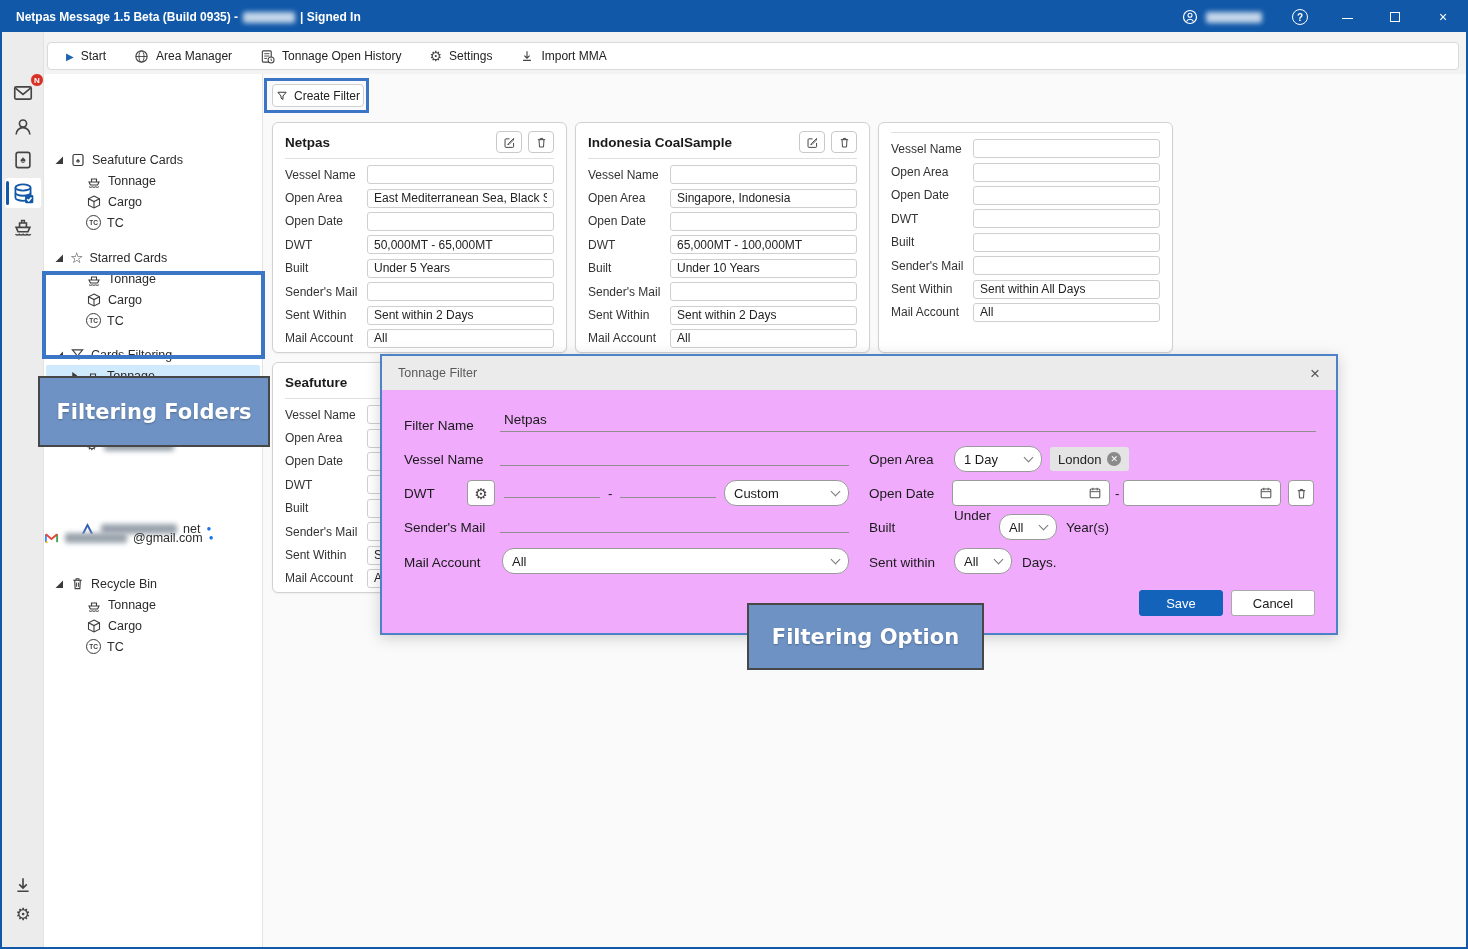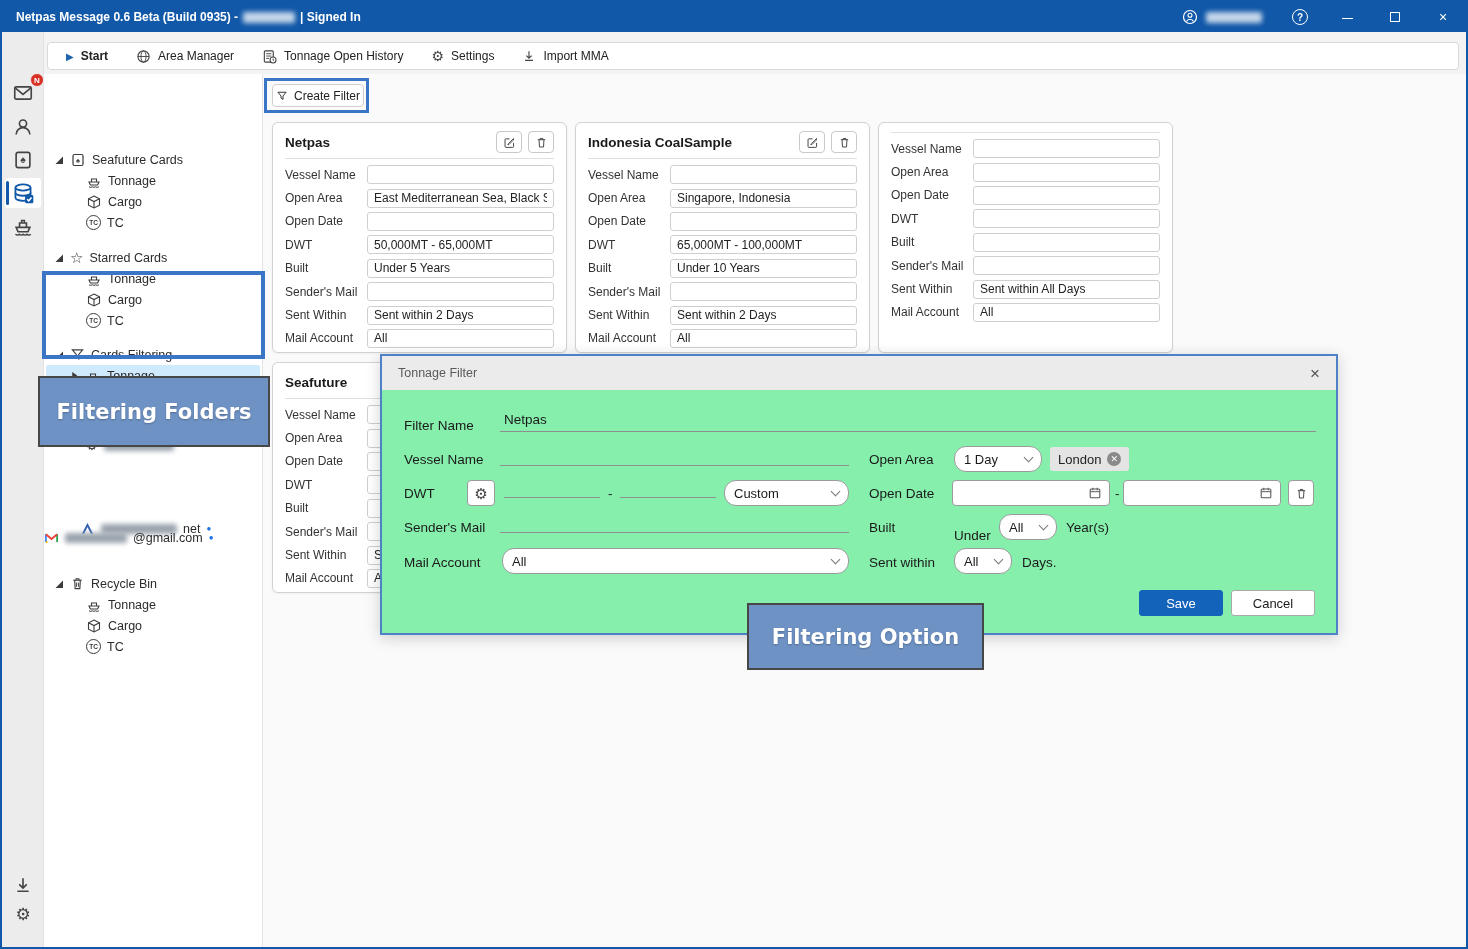--- a/index.html
+++ b/index.html
@@ -41,21 +41,21 @@
 
 .card{position:absolute;width:295px;height:231px;background:#fff;border:1px solid #d2d2d2;border-radius:6px;padding:6px 12px 6px;box-shadow:0 1px 2px rgba(0,0,0,.05);}
 .card-h{display:flex;align-items:center;height:26px;}
 .card-title{font-size:13.5px;font-weight:700;color:#1a1a1a;flex:1;}
 .icon-btn{width:26px;height:22px;border:1px solid #c9c9c9;border-radius:4px;background:#fff;display:flex;align-items:center;justify-content:center;margin-left:6px;flex:none;}
 .card-div{border-top:1px solid #e0e0e0;margin:3px 0 4px;}
 .frow{display:flex;align-items:center;height:23.4px;}
 .flabel{width:82px;font-size:12px;color:#333;flex:none;}
 .finput{flex:1;height:19px;border:1px solid #cfcfcf;border-radius:3px;background:#fff;font-size:12px;color:#222;padding:0 6px;outline:none;min-width:0;}
 
-.dialog{position:absolute;left:378px;top:352px;width:958px;height:281px;background:#86efac;border:2px solid #4d82c6;box-shadow:0 3px 14px rgba(0,0,0,.18);}
+.dialog{position:absolute;left:378px;top:352px;width:958px;height:281px;background:#f0abfc;border:2px solid #4d82c6;box-shadow:0 3px 14px rgba(0,0,0,.18);}
 .dlg-titlebar{position:absolute;left:0;top:0;width:100%;height:34px;background:#ebebeb;display:flex;align-items:center;padding:0 16px;font-size:12.5px;color:#5a5a5a;}
 .dlg-close{margin-left:auto;font-size:17px;color:#555;line-height:1;}
 .dlabel{position:absolute;font-size:13.5px;color:#1a1a1a;white-space:nowrap;}
 .dtext{position:absolute;font-size:13.5px;color:#1a1a1a;white-space:nowrap;}
 .uinput{position:absolute;border:none;border-bottom:1px solid #8f8f8f;background:transparent;font-size:13.5px;color:#1a1a1a;padding:2px 4px;outline:none;height:24px;}
 .dselect{position:absolute;height:26px;display:flex;align-items:center;padding:8px 9px;border:1px solid #9a9a9a;border-radius:12px;background:#fff;font-size:13px;color:#1a1a1a;}
 .chev{width:7px;height:7px;border-right:1.4px solid #777;border-bottom:1.4px solid #777;transform:rotate(45deg);margin-left:auto;margin-top:-3px;flex:none;}
 .dchip{position:absolute;height:24px;display:flex;align-items:center;gap:6px;padding:0 8px;background:#e4e4e4;border-radius:3px;font-size:13px;color:#222;}
 .chip-x{width:14px;height:14px;background:#8a8a8a;color:#fff;border-radius:50%;font-size:9px;display:flex;align-items:center;justify-content:center;}
 .dbtn-icon{position:absolute;width:28px;height:26px;border:1px solid #9a9a9a;border-radius:4px;background:#fff;display:flex;align-items:center;justify-content:center;}
@@ -68,21 +68,21 @@
 .callout{position:absolute;background:#6e92c4;border:2px solid #474747;display:flex;align-items:center;justify-content:center;color:#fff;font-family:"DejaVu Sans",sans-serif;font-weight:800;font-size:21px;text-shadow:0 1px 2px rgba(0,0,0,.25);z-index:30;}
 svg.ic{display:block;}
 </style>
 </head>
 <body>
 
 <div class="screen">
 
   <div class="titlebar">
     <div class="tb-title">
-      <span>Netpas Message 0.6 Beta (Build 0935) -</span>
+      <span>Netpas Message 1.5 Beta (Build 0935) -</span>
       <span class="blur-chip" style="width:52px"></span>
       <span>| Signed In</span>
     </div>
     <div class="tb-right">
       <div class="tb-user">
         <svg class="ic" width="16" height="16" viewBox="0 0 16 16">
             <circle cx="8" cy="8" r="6.5" stroke="#fff" fill="none" stroke-width="1.2"></circle>
             <circle cx="8" cy="6.3" r="2" stroke="#fff" fill="none" stroke-width="1.1"></circle>
             <path d="M4.5 12.5 a3.8 3.8 0 0 1 7 0" stroke="#fff" fill="none" stroke-width="1.1"></path>
           </svg>
@@ -139,21 +139,21 @@
         </svg>
     </div>
     <div class="rail-item" style="top:867px">
       <span class="gear-glyph" style="font-size:17px">⚙</span>
     </div>
   </div>
 
   <div class="toolbar">
     <div class="tool-item">
       <span class="play-glyph">▶</span>
-      <span style="font-weight:700">Start</span>
+      <span style="font-weight:400">Start</span>
     </div>
     <div class="tool-item">
       <svg class="ic" width="15" height="15" viewBox="0 0 16 16">
           <circle cx="8" cy="8" r="6" stroke="#444" fill="none" stroke-width="1.2"></circle>
           <ellipse cx="8" cy="8" rx="2.7" ry="6" stroke="#444" fill="none" stroke-width="1"></ellipse>
           <path d="M2 8 h12" stroke="#444" fill="none" stroke-width="1"></path>
         </svg>
       <span>Area Manager</span>
     </div>
     <div class="tool-item">
@@ -577,21 +577,21 @@
     </div>
     <div class="dbtn-icon" style="left:906px;top:124px;width:26px">
         <svg class="ic" width="13" height="13" viewBox="0 0 16 16">
           <path d="M3.5 4.5 h9 M5 4.5 l.5 9 h5 l.5 -9 M6.5 4.5 V3 h3 v1.5" stroke="#444" fill="none" stroke-width="1.2"></path>
         </svg>
       </div>
 
     <span class="dlabel" style="left:22px;top:164px">Sender's Mail</span>
     <input class="uinput" style="left: 118px; top: 153px; width: 349px;" value="">
     <span class="dlabel" style="left:487px;top:164px">Built</span>
-    <span class="dtext" style="left:572px;top:172px">Under</span>
+    <span class="dtext" style="left:572px;top:152px">Under</span>
     <div class="dselect" style="left:617px;top:158px;width:58px">
         <span>All</span>
         <span class="chev"></span>
       </div>
     <span class="dtext" style="left:684px;top:164px">Year(s)</span>
 
     <span class="dlabel" style="left:22px;top:199px">Mail Account</span>
     <div class="dselect" style="left:120px;top:192px;width:347px">
         <span>All</span>
         <span class="chev"></span>

